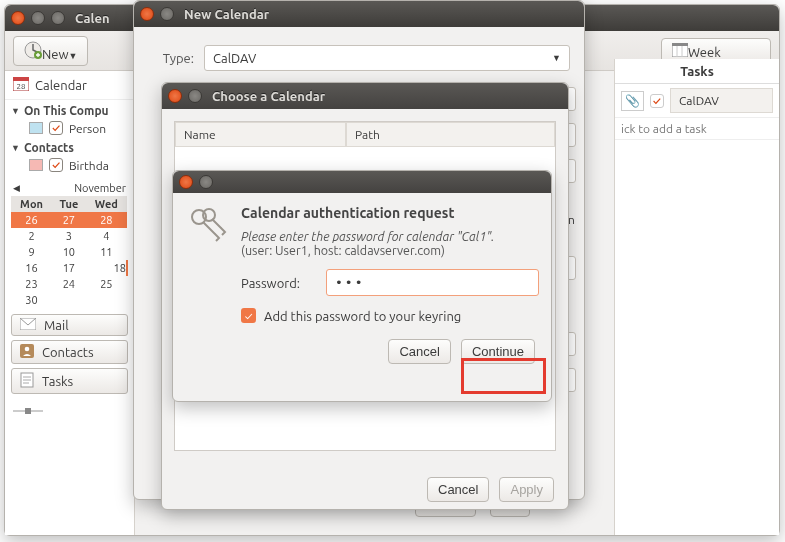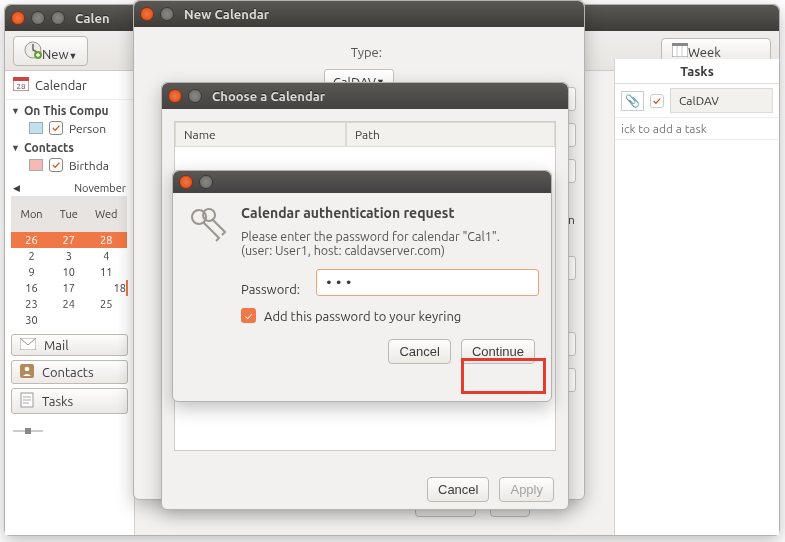--- a/index.html
+++ b/index.html
@@ -61,21 +61,21 @@
   }
   .side-head { padding:6px 8px; display:flex; align-items:center; gap:6px; border-bottom:1px solid #eee;}
   .side-sec { padding:4px 4px 2px 6px; font-weight:bold; font-size:12px; color:#4a4a4a; display:flex; align-items:center; gap:4px;}
   .side-item { padding:2px 6px 2px 24px; display:flex; align-items:center; gap:6px; font-size:12px;}
   .swatch { width:14px; height:12px; display:inline-block; border:1px solid #aaa;}
   .cb { width:14px; height:14px; border:1px solid #8a857e; border-radius:3px; background:#fff; display:inline-flex; align-items:center; justify-content:center; font-size:11px; color:#dd4814;}
   .cb.checked::after { content:"✓"; font-weight:bold; color:#dd4814; }
   .minical { margin:6px; font-size:11px; }
   .minical .nav { display:flex; justify-content:space-between; align-items:center; padding:2px 2px; }
   .minical table { border-collapse:collapse; width:100%; }
-  .minical th { background:#e7e4e1; padding:12px 0; font-weight:normal; }
+  .minical th { background:#e7e4e1; padding:2px 0; font-weight:bold; }
   .minical td { text-align:center; padding:2px 0; }
   .minical .dim { color:#b0aca6; }
   .minical .today { background:#f07746; color:#fff; }
   .minical .sel-edge { border-right:2px solid #f07746;text-align:right; }
   .navbtn { border:1px solid #bdb9b3; border-radius:3px; padding:3px 8px; margin:4px 6px; background:linear-gradient(#fdfdfc,#ece9e6); display:flex; align-items:center; gap:8px;}
   .tasks-pane { position:absolute; right:0; top:28px; width:165px; bottom:0; background:#fff; border-left:1px solid #d6d2cc; }
   .tasks-title { text-align:center; font-weight:bold; padding:5px 0; border-bottom:1px solid #ddd;}
   .tasks-row { display:flex; align-items:center; padding:4px 6px; gap:6px; border-bottom:1px solid #eee; font-size:12px; color:#777;}
   .tasks-row.header { color:#333; }
   .field { background:#fff; border:1px solid #c7c2bb; border-radius:3px; padding:5px 8px; }
@@ -269,21 +269,21 @@
       </span>
   </div>
 </div>
 
 <div class="window" style="left:133px; top:0px; width:452px; height:500px;">
   <div class="titlebar">
     <span class="tb-btn tb-close"></span>
     <span class="tb-btn tb-min"></span>
     <span class="tb-title">New Calendar</span>
   </div>
-  <div class="form-row" style="padding-top:18px;flex-direction:column;">
+  <div class="form-row" style="padding-top:18px;">
     <label>Type:</label>
     <div class="field select" style="flex:1;">
       <span>CalDAV</span>
       <span class="tri">▼</span>
     </div>
   </div>
 
   <div style="position:absolute; right:8px; top:86px; height:360px; display:flex; flex-direction:column; gap:12px;">
     <div class="field" style="width:14px; height:24px;"></div>
     <div class="field" style="width:14px; height:24px;"></div>
@@ -331,23 +331,23 @@
           <g stroke="#9a958d" stroke-width="2" fill="none">
             <circle cx="14" cy="12" r="7"></circle>
             <path d="M18 17 L34 33 L31 36 M30 29 L34 33"></path>
             <circle cx="24" cy="10" r="6"></circle>
             <path d="M27 14 L40 27 M36 23 L40 27 L37 30"></path>
           </g>
         </svg>
     </div>
     <div style="flex:1;">
       <div style="font-weight:bold; font-size:14px; color:#444; margin-bottom:8px;">Calendar authentication request</div>
-      <div style="font-size:12.5px; color:#555;">Please enter the password for calendar "Cal1".</div>
+      <div style="font-size:12.5px; color:#555;font-style:italic;">Please enter the password for calendar "Cal1".</div>
       <div style="font-size:12.5px; color:#555; margin-bottom:12px;">(user: User1, host: caldavserver.com)</div>
-      <div style="display:flex; align-items:flex-end; gap:16px; margin-bottom:12px;">
+      <div style="display:flex; align-items:center; gap:26px; margin-bottom:12px;">
         <span>Password:</span>
         <div class="pwd"><span>•••</span></div>
       </div>
       <div style="display:flex; align-items:center; gap:8px;">
         <span class="orange-cb">✓</span>
         <span>Add this password to your keyring</span>
       </div>
     </div>
   </div>
   <div class="dialog-buttons" style="padding:10px 16px 14px;">

